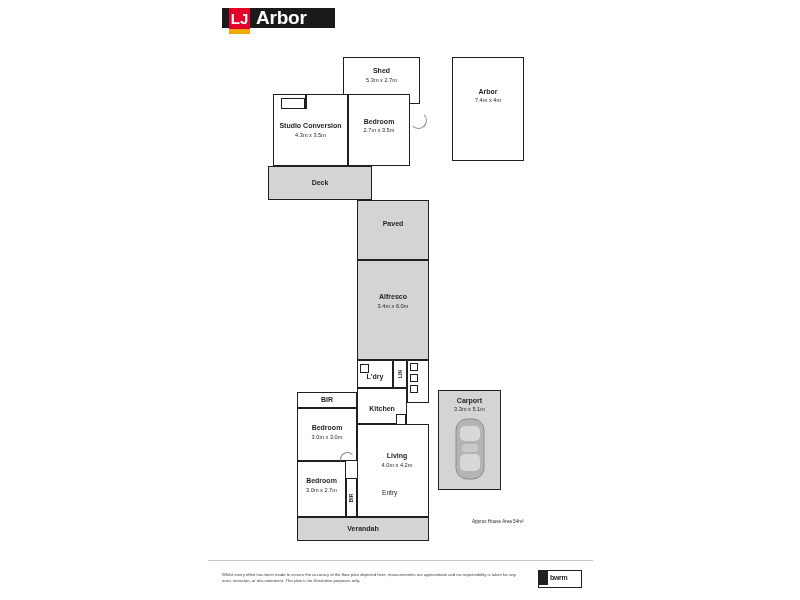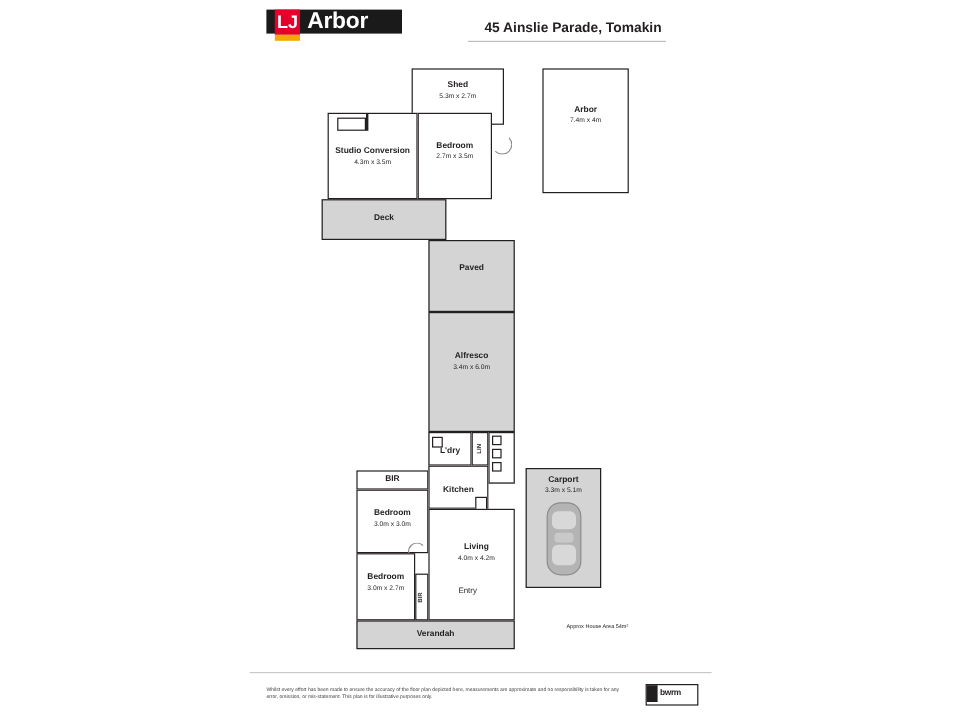--- a/index.html
+++ b/index.html
@@ -67,24 +67,20 @@
 </head>
 <body>
 
 <div class="stage">
 
   <div id="logo">
     <div class="lj">LJ</div>
     <div class="name">Arbor</div>
   </div>
 
-  <div id="addr">
-    <div>45 Ainslie Parade, Tomakin</div>
-    <div class="rule"></div>
-  </div>
 
   <div class="rm outline" style="left:343px;top:57px;width:77px;height:47px;">
     <div class="ctr" style="top:40%;">
       <b>Shed</b>
       <span class="dim">5.3m x 2.7m</span>
     </div>
   </div>
 
   <div class="rm outline" style="left:452px;top:57px;width:72px;height:104px;">
     <div class="ctr" style="top:38%;">

